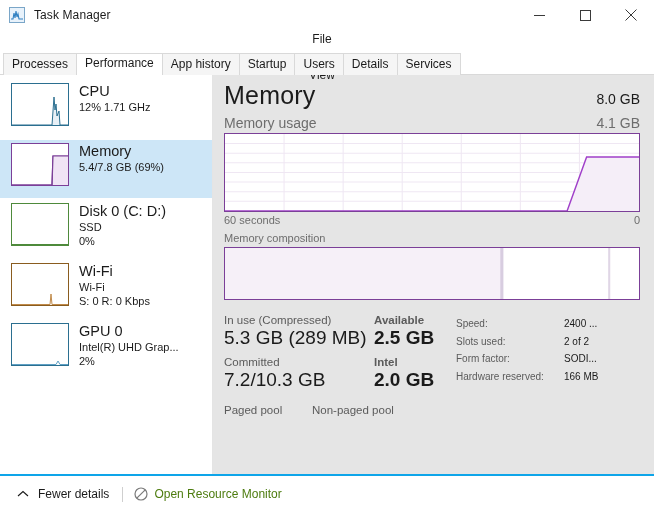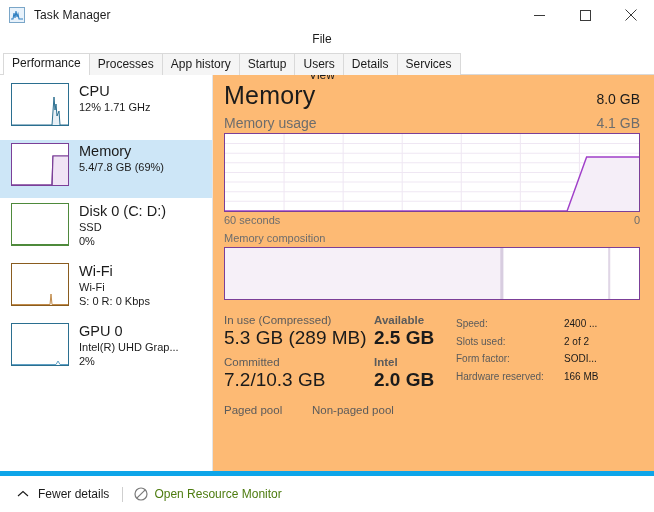--- a/index.html
+++ b/index.html
@@ -97,21 +97,21 @@
     z-index: 3;
     padding-top: 2px;
     padding-bottom: 5px;
     font-weight: normal;
   }
 
   
   .content {
     display: flex;
     height: 404px;
-    background: #fdba74;
+    background: #e5e5e5;
   }
   .sidebar {
     width: 213px;
     box-sizing: border-box;
     padding-top: 5px;
     background: #ffffff;
     border-right: 1px solid #e4e4e4;
   }
   .side-item {
     display: flex;
@@ -255,21 +255,21 @@
 
   
   .footer {
     position: absolute;
     left: 0; bottom: 0;
     width: 654px;
     height: 36px;
     display: flex;
     align-items: center;
     background: #ffffff;
-    border-top: 5px solid #0ea5e9;
+    border-top: 2px solid #0ea5e9;
   }
   .footer-btn {
     display: flex;
     align-items: center;
     margin-left: 17px;
     font-size: 12px;
     color: #1b1b1b;
   }
   .chev { margin-right: 9px; display:flex; }
   .footer-sep {
@@ -315,22 +315,22 @@
   </div>
 </div>
 
 <div class="menubar">
   <div class="menuitem">File</div>
   <div class="menuitem">Options</div>
   <div class="menuitem">View</div>
 </div>
 
 <div class="tabstrip">
+  <div class="tab">Processes</div>
   <div class="tab active">Performance</div>
-  <div class="tab">Processes</div>
   <div class="tab">App history</div>
   <div class="tab">Startup</div>
   <div class="tab">Users</div>
   <div class="tab">Details</div>
   <div class="tab">Services</div>
 </div>
 
 <div class="content">
 
   <div class="sidebar">

